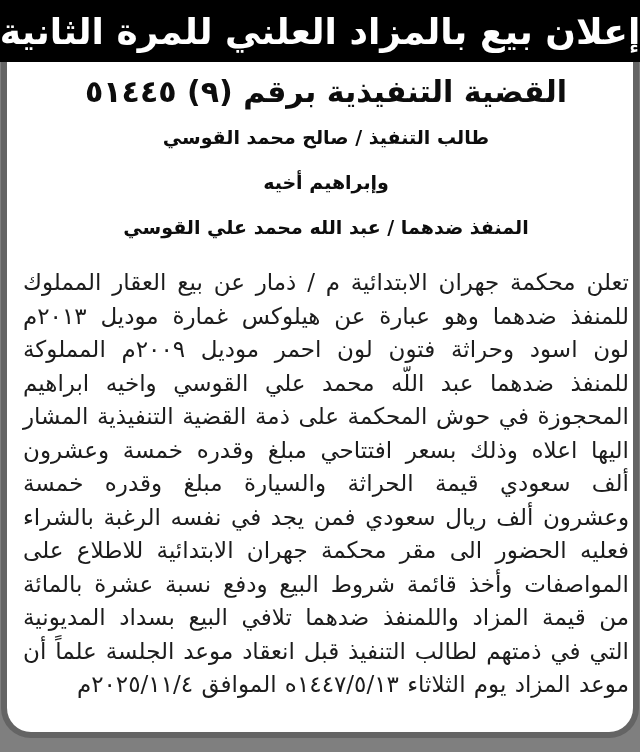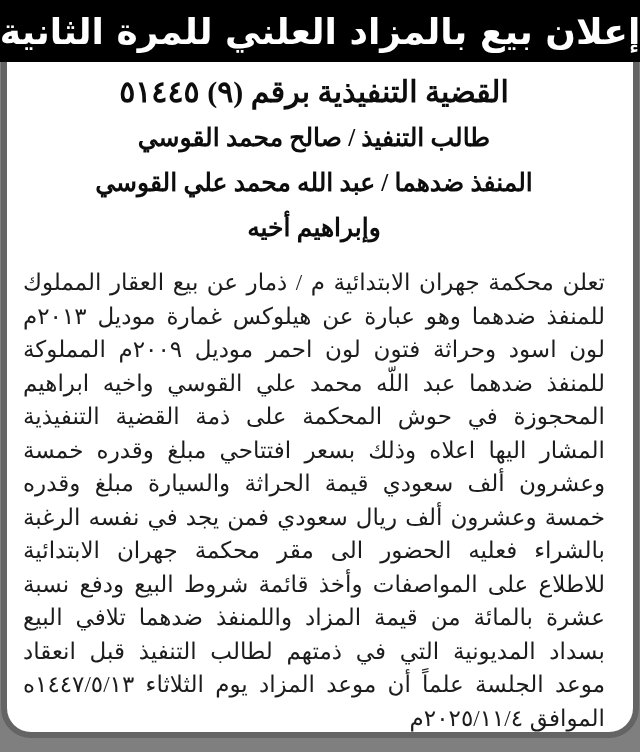--- a/index.html
+++ b/index.html
@@ -20,33 +20,32 @@
     white-space:nowrap;
   }
   .card{
     flex:1 1 auto;
     margin:0 1px 14px 1px;
     background:#ffffff;
     border:6px solid #646464;
     border-top:none;
     border-radius:0 0 30px 30px;
     box-sizing:border-box;
-    padding:6px 28px 10px 16px;
+    padding:6px 4px 10px 16px;
     direction:rtl;
     color:#121212;
     overflow:hidden;
-    font-family:Liberation Serif, serif;
   }
   .h-line{
     text-align:center;
     font-weight:bold;
     white-space:nowrap;
   }
   .h-case{font-size:30px;line-height:47px;color:#0d0d0d;}
-  .h-party{font-size:25px;line-height:45px;color:#0d0d0d;}
+  .h-party{font-size:19px;line-height:45px;color:#0d0d0d;}
   .body-text{
     margin-top:16px;
     font-size:23px;
     line-height:33.5px;
     text-align:justify;
     text-align-last:right;
     word-spacing:1px;
     color:#1c1c1c;
   }
 </style>
@@ -58,21 +57,21 @@
   <div class="banner">
     <span>إعلان بيع بالمزاد العلني للمرة الثانية</span>
   </div>
 
   <div class="card">
 
     <div class="h-line h-case">القضية التنفيذية برقم (٩) ٥١٤٤٥</div>
 
     <div class="h-line h-party">طالب التنفيذ / صالح محمد القوسي</div>
 
+    <div class="h-line h-party">وإبراهيم أخيه</div>
+
     <div class="h-line h-party">المنفذ ضدهما / عبد الله محمد علي القوسي</div>
-
-    <div class="h-line h-party">وإبراهيم أخيه</div>
 
     <div class="body-text">تعلن محكمة جهران الابتدائية م / ذمار عن بيع العقار المملوك للمنفذ ضدهما وهو عبارة عن هيلوكس غمارة موديل ٢٠١٣م لون اسود وحراثة فتون لون احمر موديل ٢٠٠٩م المملوكة للمنفذ ضدهما عبد اللّه محمد علي القوسي واخيه ابراهيم المحجوزة في حوش المحكمة على ذمة القضية التنفيذية المشار اليها اعلاه وذلك بسعر افتتاحي مبلغ وقدره خمسة وعشرون ألف سعودي قيمة الحراثة والسيارة مبلغ وقدره خمسة وعشرون ألف ريال سعودي فمن يجد في نفسه الرغبة بالشراء فعليه الحضور الى مقر محكمة جهران الابتدائية للاطلاع على المواصفات وأخذ قائمة شروط البيع ودفع نسبة عشرة بالمائة من قيمة المزاد واللمنفذ ضدهما تلافي البيع بسداد المديونية التي في ذمتهم لطالب التنفيذ قبل انعقاد موعد الجلسة علماً أن موعد المزاد يوم الثلاثاء ١٤٤٧/٥/١٣ه الموافق ٢٠٢٥/١١/٤م</div>
 
   </div>
 
 </div>
 
 </body></html>

